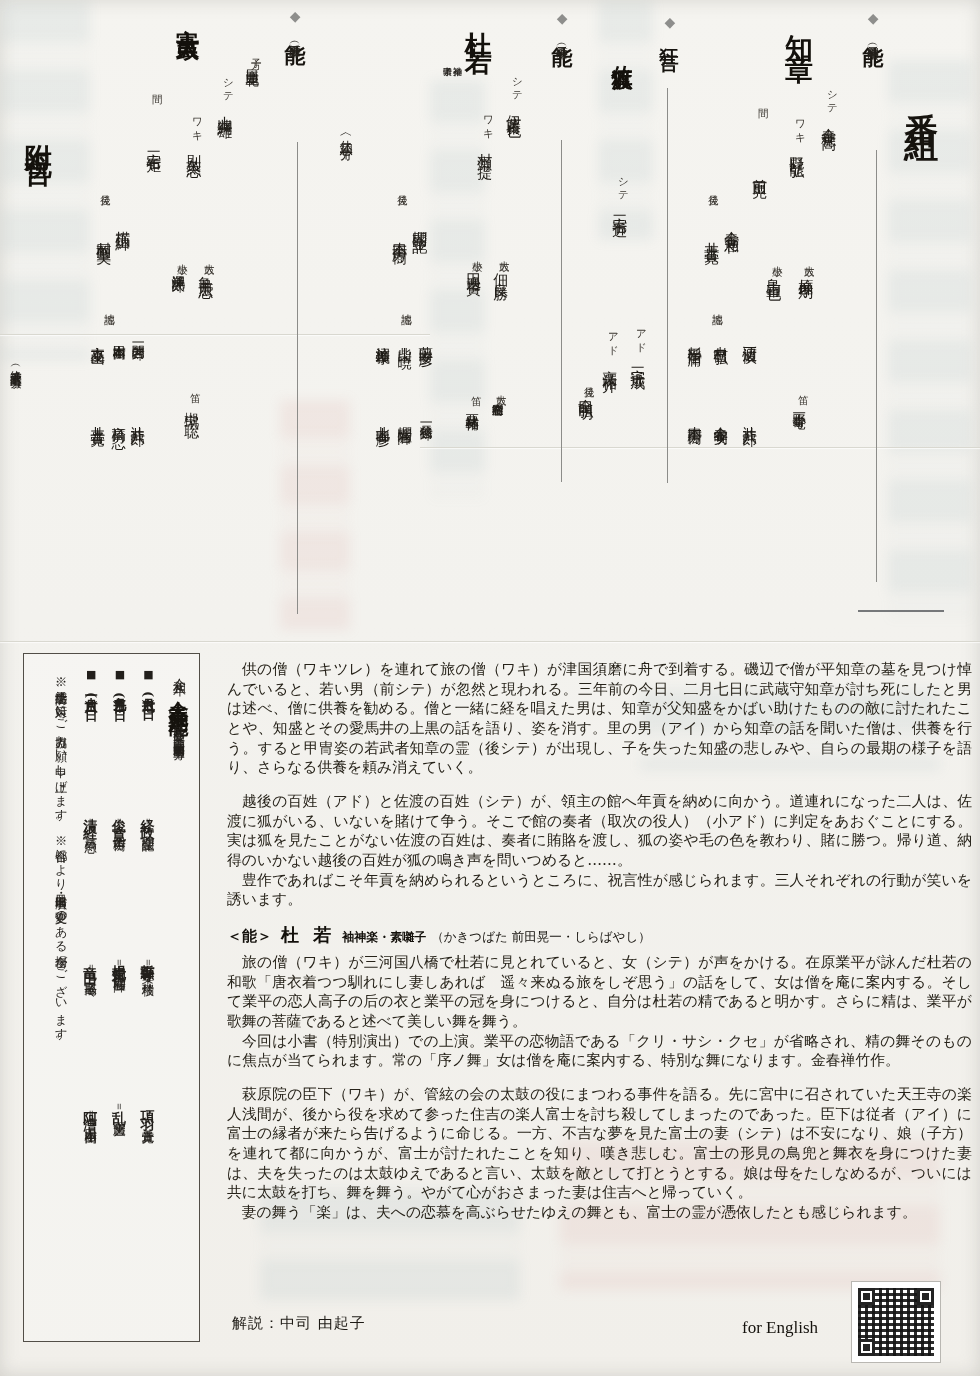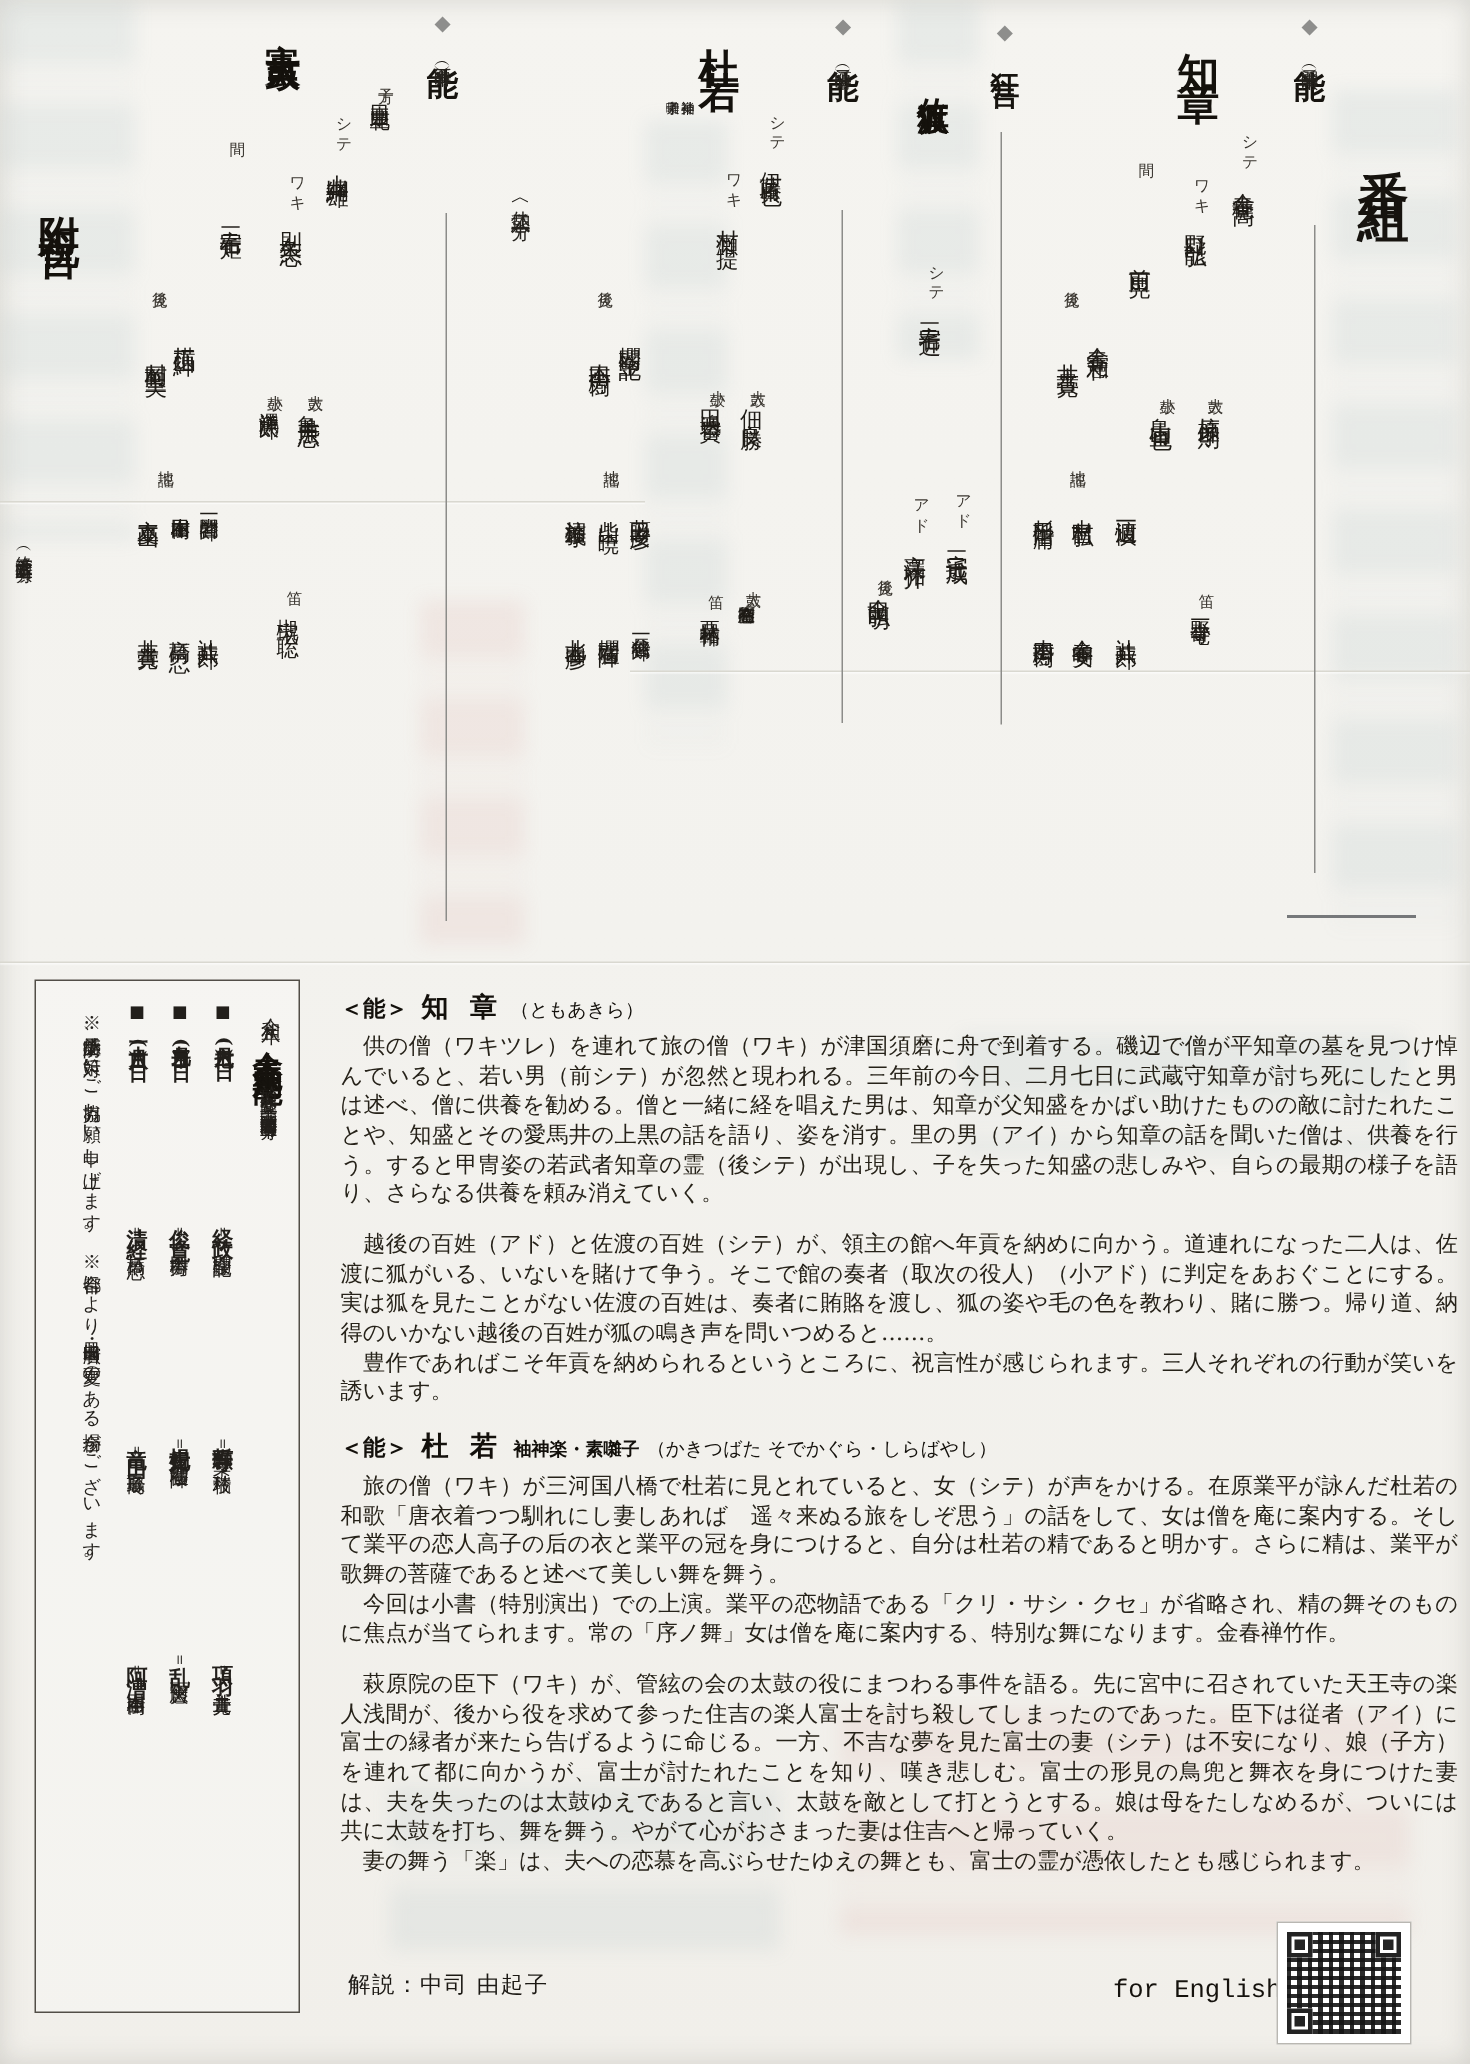--- a/index.html
+++ b/index.html
@@ -45,21 +45,21 @@
   .dblock{margin-bottom:14px;}
   .dhead{font-family:"DejaVu Sans","Liberation Sans",sans-serif;margin-bottom:5px;color:#13100b;}
   .dlabel{font-size:15px;font-weight:700;}
   .dtitle{font-size:18px;font-weight:700;letter-spacing:4px;margin-left:9px;}
   .dsub{font-size:12px;font-weight:700;margin-left:7px;}
   .dread{font-size:12.5px;margin-left:5px;}
   .dpara{font-size:14.8px;line-height:1.33;text-align:justify;color:#262219;margin:0;}
   
   .commentary{position:absolute;left:232px;top:1314px;font-family:"DejaVu Sans","Liberation Sans",sans-serif;
               font-size:15px;letter-spacing:1px;color:#1c1914;}
-  .forEnglish{position:absolute;left:742px;top:1318px;font-family:Liberation Mono, monospace;
+  .forEnglish{position:absolute;left:742px;top:1318px;font-family:Liberation Serif, serif;
               font-size:17px;color:#15120d;}
   .qr{position:absolute;left:851px;top:1281px;width:90px;height:82px;background:#fff;border:1px solid #b9b7b2;
       box-sizing:border-box;padding:6px;}
   .qr-noise{position:relative;width:100%;height:100%;
       background:repeating-linear-gradient(0deg,#1a1a1a 0 3px,transparent 3px 6px),
                  repeating-linear-gradient(90deg,#1a1a1a 0 3px,transparent 3px 7px);
       background-blend-mode:multiply;opacity:.92;}
   .qf{position:absolute;width:17px;height:17px;border:3px solid #111;background:#fff;box-sizing:border-box;}
   .qf::after{content:"";position:absolute;inset:2px;background:#111;}
   .qf.tl{left:0;top:0;} .qf.tr{right:0;top:0;} .qf.bl{left:0;bottom:0;}
@@ -240,32 +240,29 @@
       <span class="slot slot-date"><span class="sq">■</span><span class="dtext">九月十三日(日)</span></span><span class="slot slot-play"><span class="pname">俊 寛</span><span class="eq">＝</span><span class="pperf">本田芳樹</span></span><span class="slot slot-play"><span class="pname">楊貴妃</span><span class="eq">＝</span><span class="pperf">櫻間右陣</span></span><span class="slot slot-play"><span class="pname">乱</span><span class="eq">＝</span><span class="pperf">雨宮悠大</span></span>
     </div>
     <div class="icol">
       <span class="slot slot-date"><span class="sq">■</span><span class="dtext">十一月八日(日)</span></span><span class="slot slot-play"><span class="pname">清 経</span><span class="eq">＝</span><span class="pperf">髙橋 忍</span></span><span class="slot slot-play"><span class="pname">竜 田</span><span class="eq">＝</span><span class="pperf">高取玲子</span></span><span class="slot slot-play"><span class="pname">阿 漕</span><span class="eq">＝</span><span class="pperf">本田布由樹</span></span>
     </div>
     <div class="icol notes">※感染症予防、対策にご協力お願い申し上げます。※都合により曲目・出演者に変更のある場合がございます。</div>
   </div>
 
   <div class="desc">
     <div class="dblock">
-      <div class="dhead">
-        <span class="dlabel">＜能＞</span><span class="dtitle">知 章</span><span class="dread">（ともあきら）</span>
-      </div>
       <p class="dpara">　供の僧（ワキツレ）を連れて旅の僧（ワキ）が津国須磨に舟で到着する。磯辺で僧が平知章の墓を見つけ悼んでいると、若い男（前シテ）が忽然と現われる。三年前の今日、二月七日に武蔵守知章が討ち死にしたと男は述べ、僧に供養を勧める。僧と一緒に経を唱えた男は、知章が父知盛をかばい助けたものの敵に討たれたことや、知盛とその愛馬井の上黒の話を語り、姿を消す。里の男（アイ）から知章の話を聞いた僧は、供養を行う。すると甲冑姿の若武者知章の霊（後シテ）が出現し、子を失った知盛の悲しみや、自らの最期の様子を語り、さらなる供養を頼み消えていく。</p>
     </div>
     <div class="dblock">
       <p class="dpara">　越後の百姓（アド）と佐渡の百姓（シテ）が、領主の館へ年貢を納めに向かう。道連れになった二人は、佐渡に狐がいる、いないを賭けて争う。そこで館の奏者（取次の役人）（小アド）に判定をあおぐことにする。実は狐を見たことがない佐渡の百姓は、奏者に賄賂を渡し、狐の姿や毛の色を教わり、賭に勝つ。帰り道、納得のいかない越後の百姓が狐の鳴き声を問いつめると……。</p>
       <p class="dpara">　豊作であればこそ年貢を納められるというところに、祝言性が感じられます。三人それぞれの行動が笑いを誘います。</p>
     </div>
     <div class="dblock">
       <div class="dhead">
-        <span class="dlabel">＜能＞</span><span class="dtitle">杜 若</span><span class="dsub">袖神楽・素囃子</span><span class="dread">（かきつばた そでかぐら・しらばやし）</span>
+        <span class="dlabel">＜能＞</span><span class="dtitle">杜 若</span><span class="dsub">袖神楽・素囃子</span><span class="dread">（かきつばた 前田晃一・しらばやし）</span>
       </div>
       <p class="dpara">　旅の僧（ワキ）が三河国八橋で杜若に見とれていると、女（シテ）が声をかける。在原業平が詠んだ杜若の和歌「唐衣着つつ馴れにし妻しあれば　遥々来ぬる旅をしぞ思う」の話をして、女は僧を庵に案内する。そして業平の恋人高子の后の衣と業平の冠を身につけると、自分は杜若の精であると明かす。さらに精は、業平が歌舞の菩薩であると述べて美しい舞を舞う。</p>
       <p class="dpara">　今回は小書（特別演出）での上演。業平の恋物語である「クリ・サシ・クセ」が省略され、精の舞そのものに焦点が当てられます。常の「序ノ舞」女は僧を庵に案内する、特別な舞になります。金春禅竹作。</p>
     </div>
     <div class="dblock">
       <p class="dpara">　萩原院の臣下（ワキ）が、管絃の会の太鼓の役にまつわる事件を語る。先に宮中に召されていた天王寺の楽人浅間が、後から役を求めて参った住吉の楽人富士を討ち殺してしまったのであった。臣下は従者（アイ）に富士の縁者が来たら告げるように命じる。一方、不吉な夢を見た富士の妻（シテ）は不安になり、娘（子方）を連れて都に向かうが、富士が討たれたことを知り、嘆き悲しむ。富士の形見の鳥兜と舞衣を身につけた妻は、夫を失ったのは太鼓ゆえであると言い、太鼓を敵として打とうとする。娘は母をたしなめるが、ついには共に太鼓を打ち、舞を舞う。やがて心がおさまった妻は住吉へと帰っていく。</p>
       <p class="dpara">　妻の舞う「楽」は、夫への恋慕を高ぶらせたゆえの舞とも、富士の霊が憑依したとも感じられます。</p>
     </div>
   </div>
 

